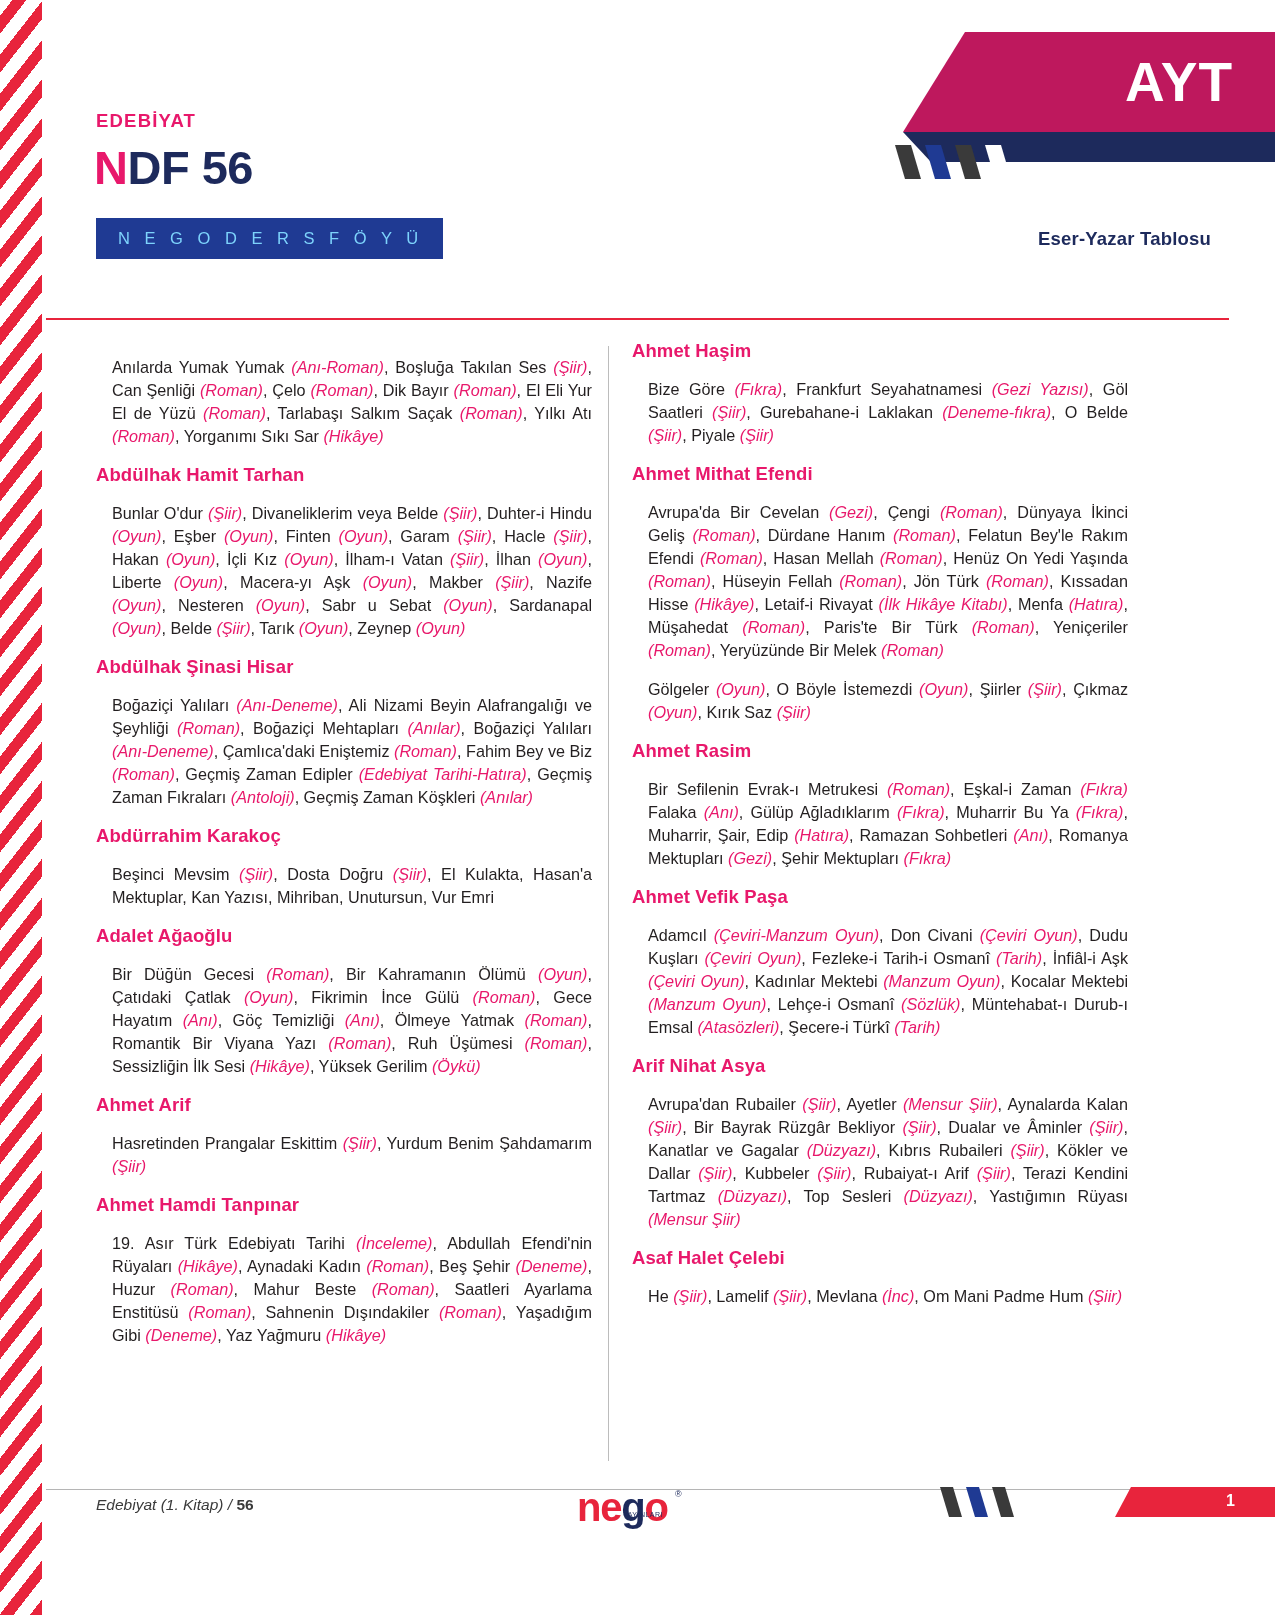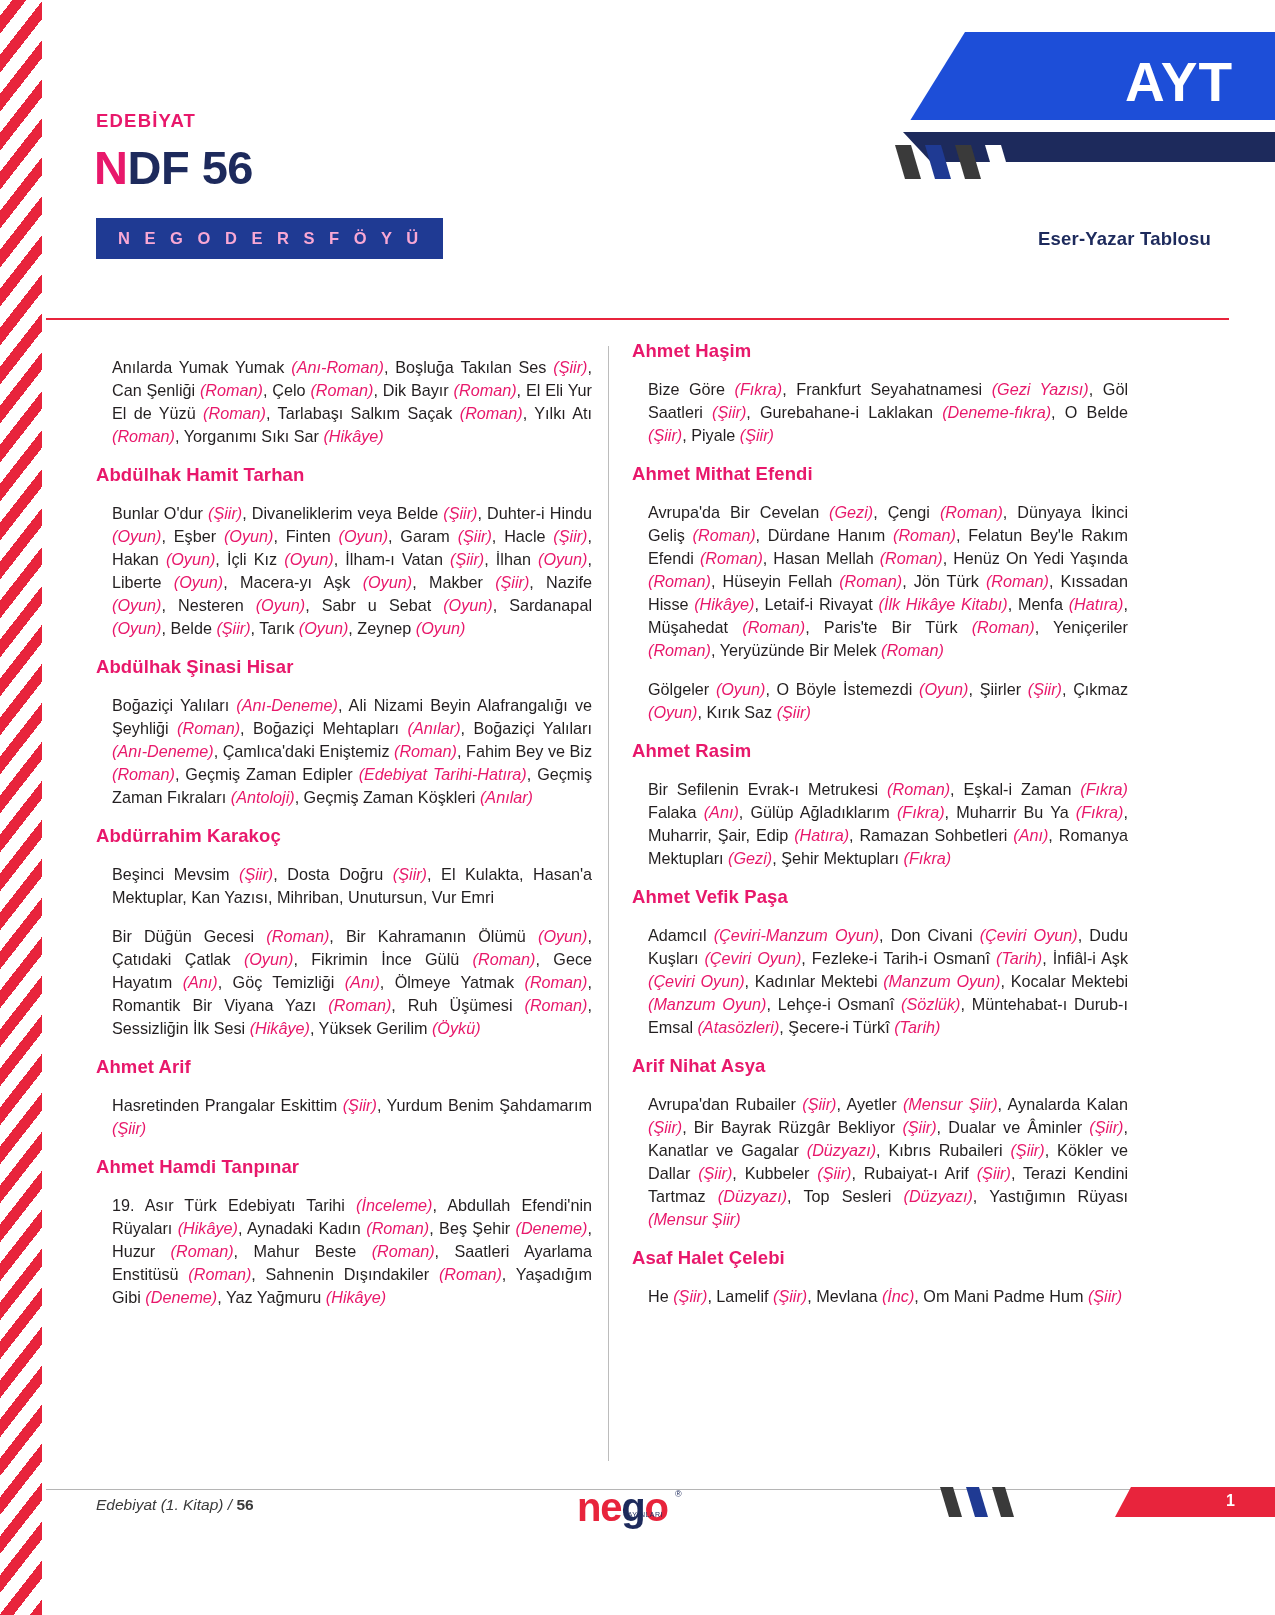--- a/index.html
+++ b/index.html
@@ -61,33 +61,33 @@
     font-size: 47px;
     font-weight: bold;
     letter-spacing: -0.5px;
     color: #1d2a5c;
   }
   .title .accent { color: #e8186b; }
   .badge {
     position: absolute;
     left: 50px; top: 218px;
     background: #1f3a93;
-    color: #f9a8d4;
+    color: #7dd3fc;
     font-size: 16.5px;
-    font-weight: bold;
+    font-weight: normal;
     letter-spacing: 5px;
     padding: 11px 20px 11px 22px;
   }
 
   
   .ayt-banner {
     position: absolute;
     right: 0; top: 32px;
-    width: 372px; height: 88px;
-    background: #1d4ed8;
+    width: 372px; height: 100px;
+    background: #be185d;
     clip-path: polygon(62px 0, 372px 0, 372px 100px, 0 100px);
   }
   .ayt-banner .ayt-text {
     position: absolute;
     right: 42px; top: 18px;
     color: #ffffff;
     font-size: 55px;
     font-weight: bold;
     letter-spacing: 1px;
   }
@@ -290,20 +290,21 @@
       </div>
       <div class="entry">
         <h3>Abdülhak Şinasi Hisar</h3>
         <p>Boğaziçi Yalıları <i>(Anı-Deneme)</i>, Ali Nizami Beyin Alafrangalığı ve Şeyhliği <i>(Roman)</i>, Boğaziçi Mehtapları <i>(Anılar)</i>, Boğaziçi Yalıları <i>(Anı-Deneme)</i>, Çamlıca'daki Eniştemiz <i>(Roman)</i>, Fahim Bey ve Biz <i>(Roman)</i>, Geçmiş Zaman Edipler <i>(Edebiyat Tarihi-Hatıra)</i>, Geçmiş Zaman Fıkraları <i>(Antoloji)</i>, Geçmiş Zaman Köşkleri <i>(Anılar)</i></p>
       </div>
       <div class="entry">
         <h3>Abdürrahim Karakoç</h3>
         <p>Beşinci Mevsim <i>(Şiir)</i>, Dosta Doğru <i>(Şiir)</i>, El Kulakta, Hasan'a Mektuplar, Kan Yazısı, Mihriban, Unutursun, Vur Emri</p>
       </div>
       <div class="entry">
+        <h3>Adalet Ağaoğlu</h3>
         <p>Bir Düğün Gecesi <i>(Roman)</i>, Bir Kahramanın Ölümü <i>(Oyun)</i>, Çatıdaki Çatlak <i>(Oyun)</i>, Fikrimin İnce Gülü <i>(Roman)</i>, Gece Hayatım <i>(Anı)</i>, Göç Temizliği <i>(Anı)</i>, Ölmeye Yatmak <i>(Roman)</i>, Romantik Bir Viyana Yazı <i>(Roman)</i>, Ruh Üşümesi <i>(Roman)</i>, Sessizliğin İlk Sesi <i>(Hikâye)</i>, Yüksek Gerilim <i>(Öykü)</i></p>
       </div>
       <div class="entry">
         <h3>Ahmet Arif</h3>
         <p>Hasretinden Prangalar Eskittim <i>(Şiir)</i>, Yurdum Benim Şahdamarım <i>(Şiir)</i></p>
       </div>
       <div class="entry">
         <h3>Ahmet Hamdi Tanpınar</h3>
         <p>19. Asır Türk Edebiyatı Tarihi <i>(İnceleme)</i>, Abdullah Efendi'nin Rüyaları <i>(Hikâye)</i>, Aynadaki Kadın <i>(Roman)</i>, Beş Şehir <i>(Deneme)</i>, Huzur <i>(Roman)</i>, Mahur Beste <i>(Roman)</i>, Saatleri Ayarlama Enstitüsü <i>(Roman)</i>, Sahnenin Dışındakiler <i>(Roman)</i>, Yaşadığım Gibi <i>(Deneme)</i>, Yaz Yağmuru <i>(Hikâye)</i></p>
       </div>

